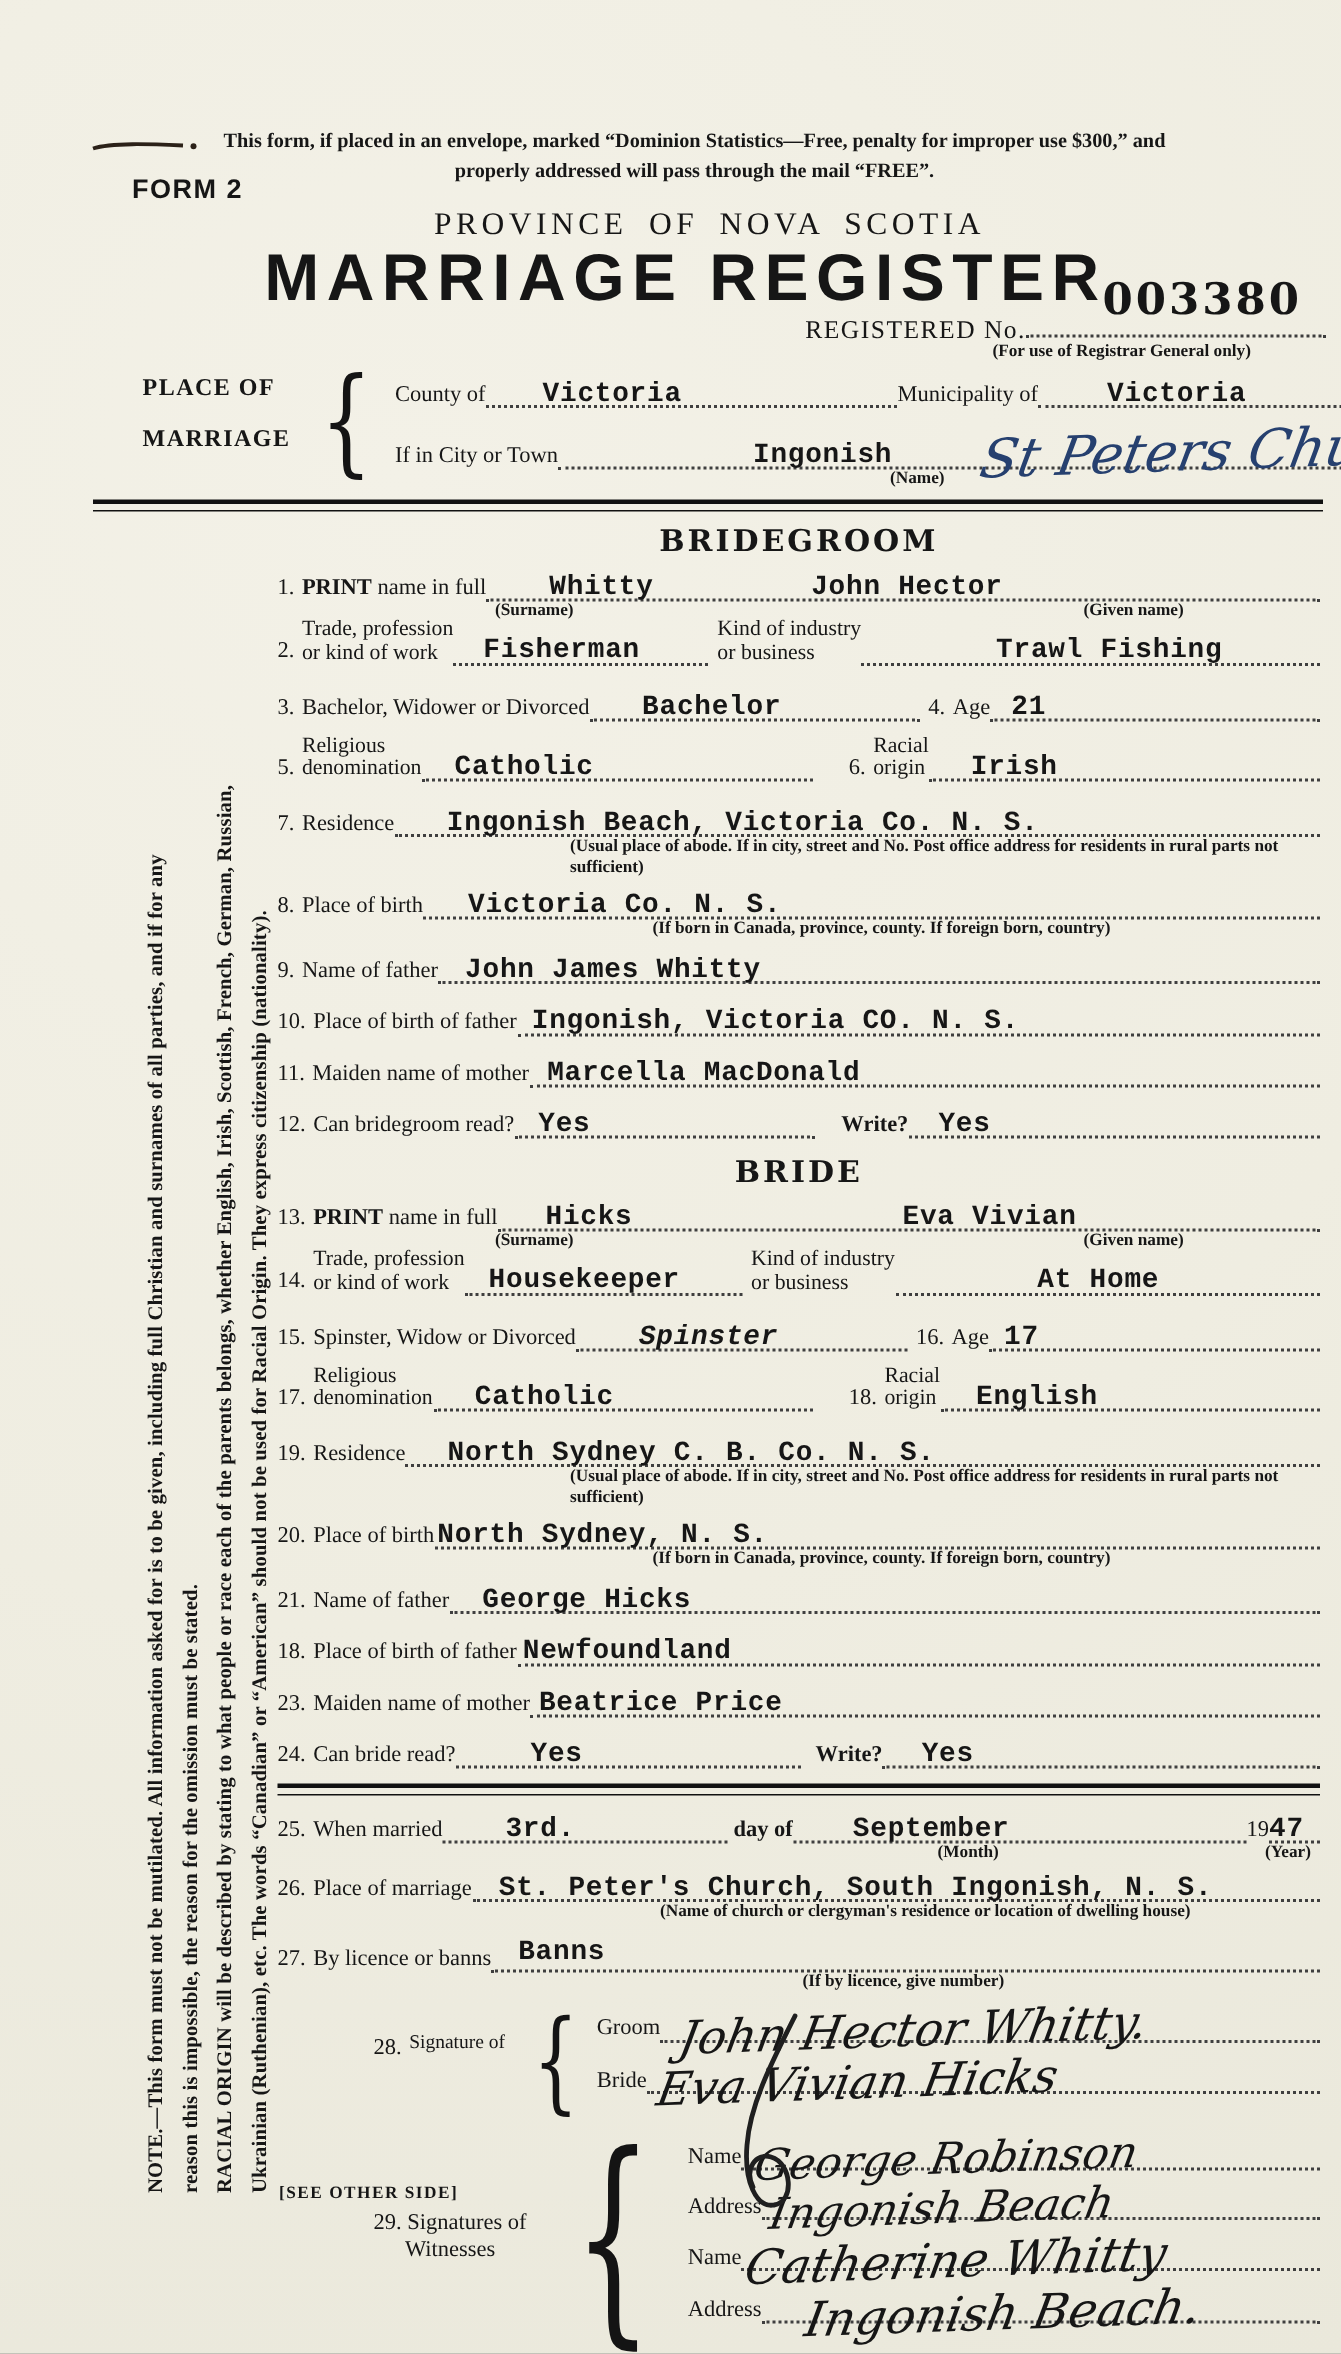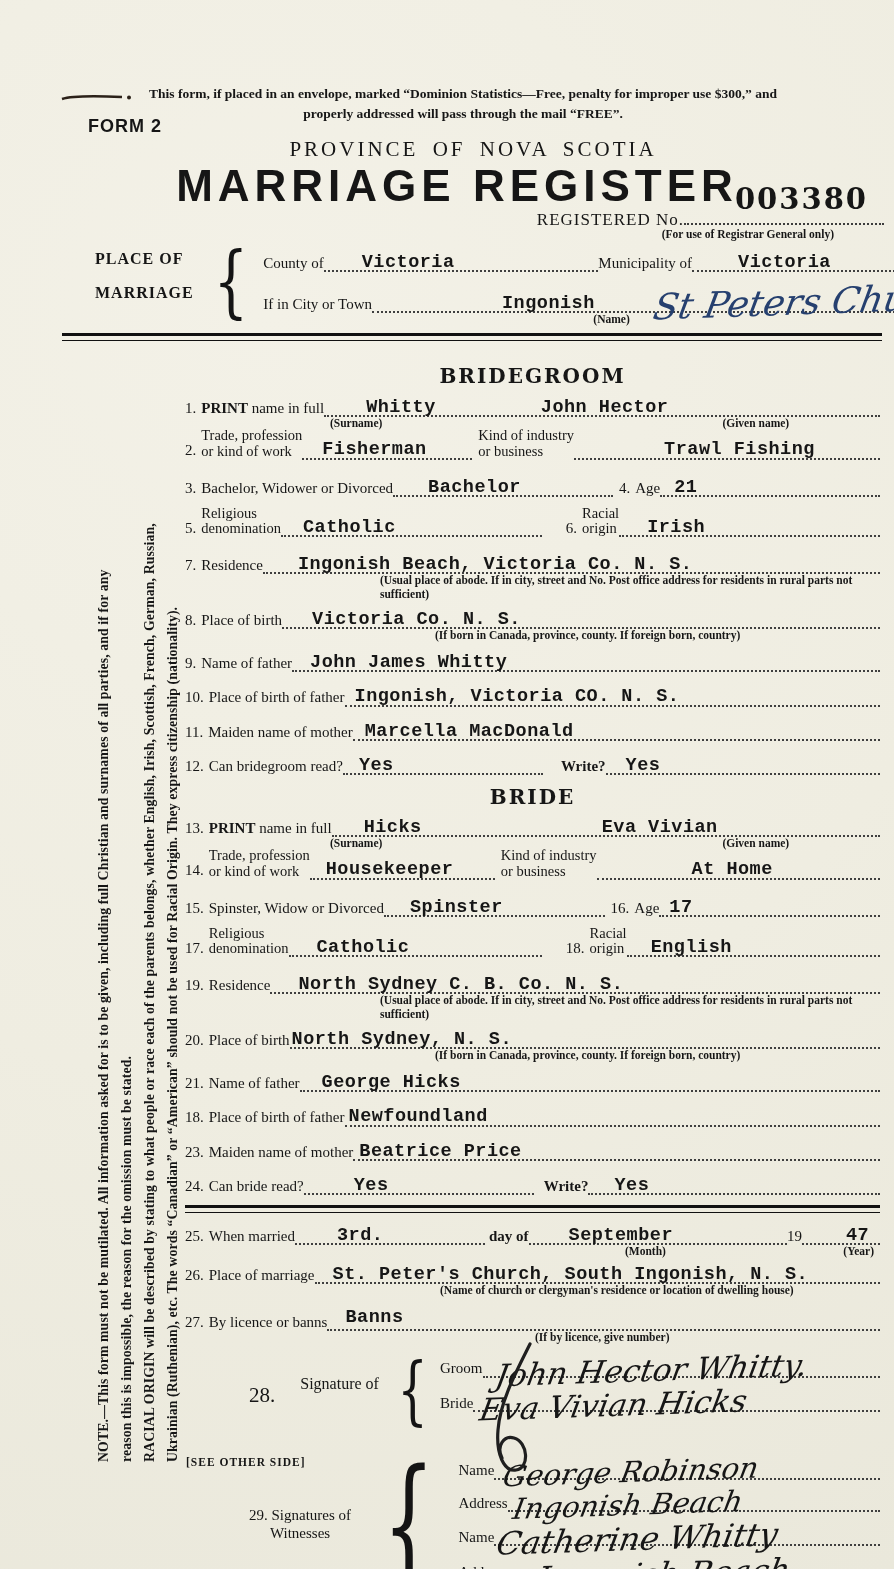--- a/index.html
+++ b/index.html
@@ -94,21 +94,21 @@
       <div class="caprow">
           <span style="margin-left:330px;">(Name)</span>
         </div>
     </div>
   </div>
 
   <div class="rule" style="margin:6px 12px 0 62px;"></div>
 
   <div class="content">
 
-    <div class="secthead" style="margin-top:23px;text-align:center;">BRIDEGROOM</div>
+    <div class="secthead" style="margin-top:7px;text-align:center;">BRIDEGROOM</div>
 
     <div class="frow" style="margin-top:9px;">
       <span class="num">1.</span>
       <span class="lbl"><b>PRINT</b>&nbsp;<span>name in full</span></span>
       <span class="fill">
         <span class="tv" style="margin-left:42px;">Whitty</span>
         <span class="tv" style="margin-left:105px;">John Hector</span>
       </span>
     </div>
     <div class="caprow">
@@ -252,21 +252,21 @@
         </span>
       <span class="fill">
           <span class="tv" style="margin-left:95px;">At Home</span>
         </span>
     </div>
 
     <div class="frow" style="margin-top:17px;">
       <span class="num">15.</span>
       <span class="lbl">Spinster, Widow or Divorced</span>
       <span class="fill" style="max-width:290px;">
-          <span class="tv" style="margin-left:26px;">Spinster</span>
+          <span class="tv" style="margin-left:42px;font-style:italic;">Spinster</span>
         </span>
       <span class="num" style="margin-left:6px;">16.</span>
       <span class="lbl">Age</span>
       <span class="fill">
           <span class="tv" style="margin-left:10px;">17</span>
         </span>
     </div>
 
     <div class="frow" style="margin-top:9px;">
       <span class="num">17.</span>
@@ -351,21 +351,21 @@
       <span class="num">25.</span>
       <span class="lbl">When married</span>
       <span class="fill" style="max-width:190px;">
           <span class="tv" style="margin-left:42px;">3rd.</span>
         </span>
       <span class="lbl" style="margin-left:4px;font-weight:bold;">day of</span>
       <span class="fill">
           <span class="tv" style="margin-left:40px;">September</span>
         </span>
       <span class="lbl">19</span>
-      <span class="fillfix" style="width:34px;padding-left:44px;">
+      <span class="fillfix" style="width:34px;">
           <span class="tv">47</span>
         </span>
     </div>
     <div class="caprow">
       <span style="margin-left:440px;">(Month)</span>
       <span style="margin-left:auto;margin-right:6px;">(Year)</span>
     </div>
 
     <div class="frow" style="margin-top:5px;">
       <span class="num">26.</span>
@@ -383,22 +383,22 @@
       <span class="lbl">By licence or banns</span>
       <span class="fill">
           <span class="tv" style="margin-left:18px;margin-bottom:1px;">Banns</span>
         </span>
     </div>
     <div class="caprow">
         <span style="margin-left:350px;">(If by licence, give number)</span>
       </div>
 
     <div style="display:flex;margin-top:2px;">
-      <span class="num" style="margin-left:64px;font-size:21px;line-height:4.6;">28.</span>
-      <span class="lbl" style="font-size:16px;line-height:4.6;margin-left:20px;">Signature of</span>
+      <span class="num" style="margin-left:64px;font-size:15px;line-height:4.6;">28.</span>
+      <span class="lbl" style="font-size:13px;line-height:4.6;">Signature of</span>
       <span class="brace" style="font-size:74px;margin:6px 4px 0 10px;transform:scaleX(.65);">{</span>
       <div style="flex:1;">
         <div class="frow" style="margin-top:12px;">
           <span class="lbl">Groom</span>
           <span class="fill">
               <span class="hand" style="font-size:31px;margin-left:14px;margin-bottom:-7px;">John Hector Whitty.</span>
             </span>
         </div>
         <div class="frow" style="margin-top:16px;">
           <span class="lbl">Bride</span>

